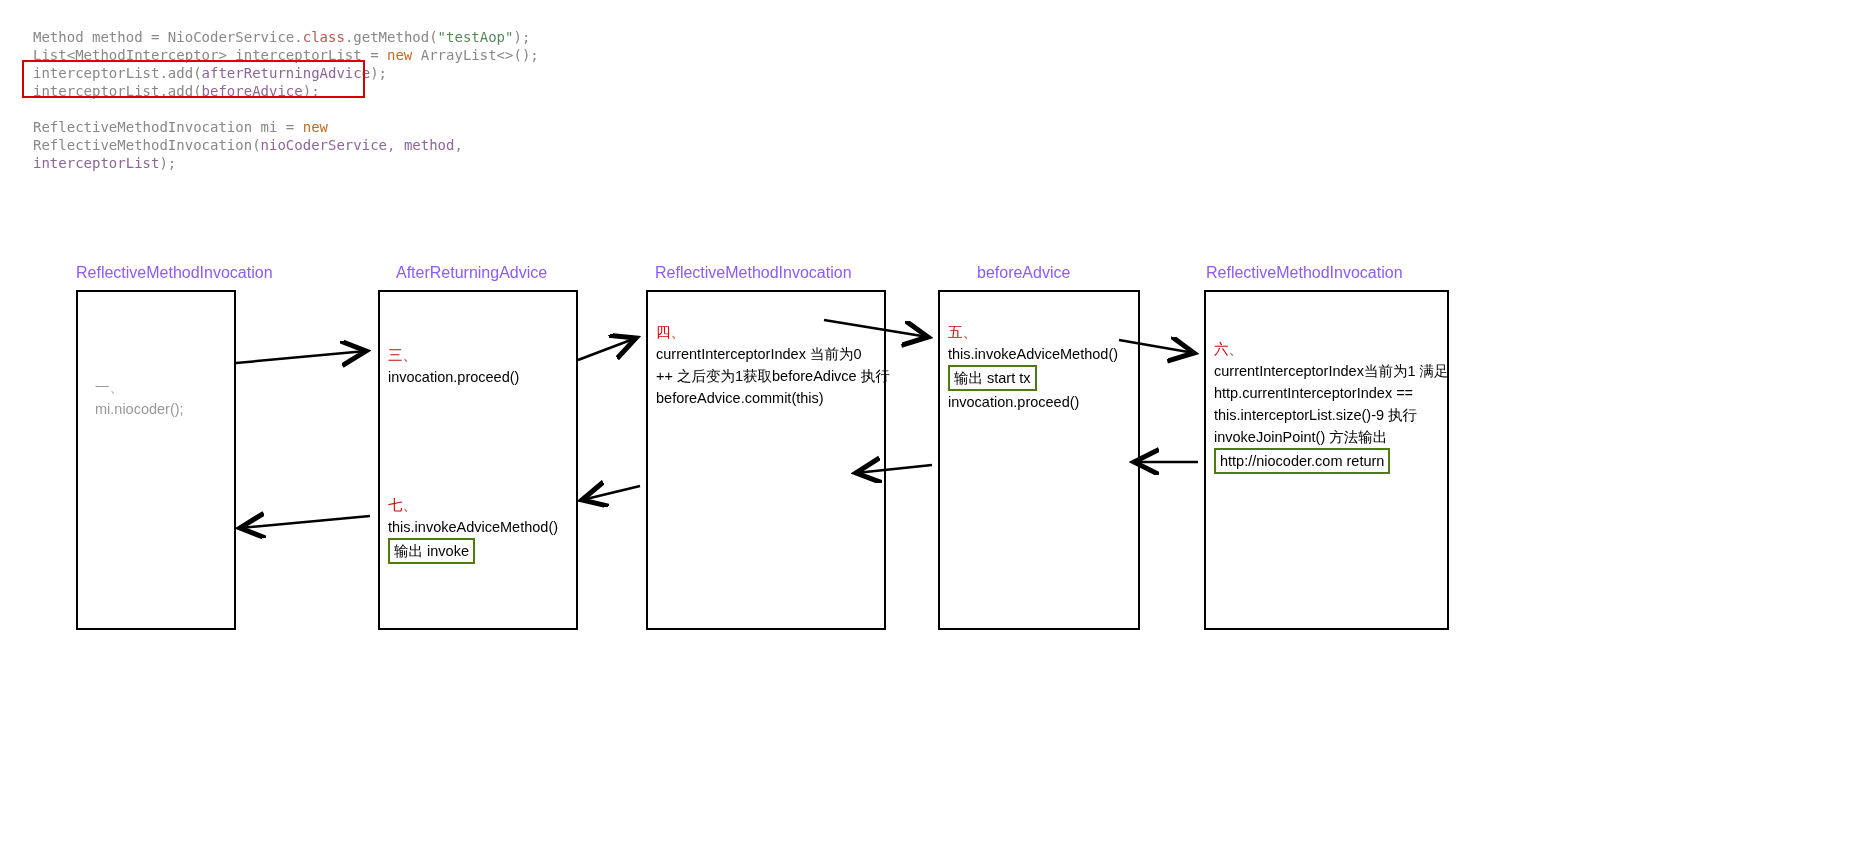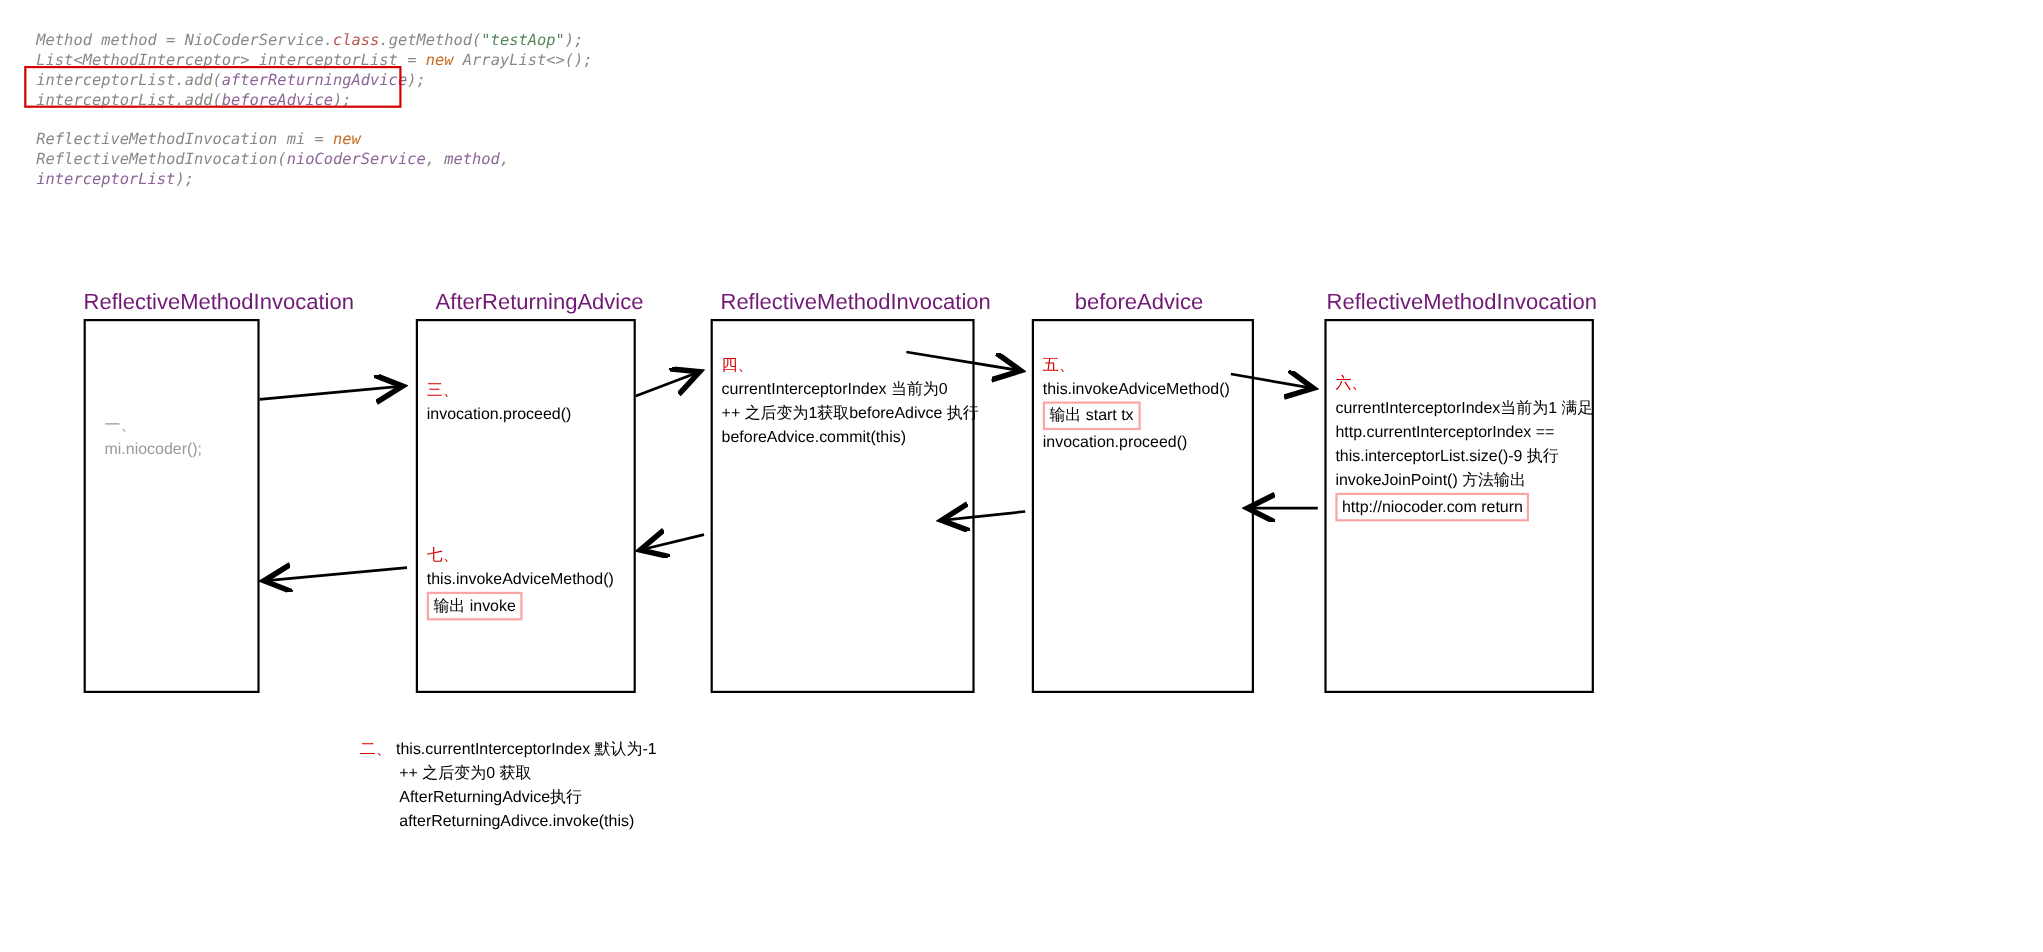--- a/index.html
+++ b/index.html
@@ -12,21 +12,20 @@
   }
   .code-block {
     position: absolute;
     left: 33px;
     top: 28px;
     font-family: "Consolas", monospace;
     font-size: 14px;
     line-height: 18px;
     white-space: pre;
     color: #888;
-    font-style: italic;
   }
   .kw-class { color: #b85750; }
   .kw-str   { color: #58865a; }
   .kw-new   { color: #c56a1f; }
   .kw-ident { color: #8d6598; }
   .red-box-code {
     position: absolute;
     left: 22px;
     top: 60px;
     width: 343px;
@@ -39,32 +38,32 @@
     left: 0; top: 0;
     width: 1857px; height: 865px;
   }
   .box {
     position: absolute;
     border: 2px solid #000;
     background: transparent;
   }
   .box-title {
     position: absolute;
-    font-size: 20px;
-    color: #701a75;
+    font-size: 16px;
+    color: #8b5cf6;
   }
   .box-content {
     position: absolute;
     font-size: 14.5px;
     line-height: 22px;
     color: #000;
   }
   .step-num { color: #d40000; }
   .red-outline {
-    border: 2px solid #fca5a5;
+    border: 2px solid #4d7c0f;
     padding: 0 4px;
     display: inline-block;
   }
   .gray { color: #999; }
   svg.arrow { position: absolute; overflow: visible; }
 </style>
 </head>
 <body>
 
 <div class="code-block"><span><span>Method method = NioCoderService.</span><span class="kw-class">class</span><span>.getMethod(</span><span class="kw-str">"testAop"</span><span>);</span></span>
@@ -120,27 +119,20 @@
   <div class="box" style="left:1204px; top:290px; width:245px; height:340px;"></div>
   <div class="box-content" style="left:1214px; top:338px;">
     <span class="step-num">六、</span><br>
     <span>currentInterceptorIndex当前为1 满足</span><br>
     <span>http.currentInterceptorIndex ==</span><br>
     <span>this.interceptorList.size()-9 执行</span><br>
     <span>invokeJoinPoint() 方法输出</span><br>
     <span class="red-outline">http://niocoder.com  return</span>
   </div>
 
-  <div class="box-content" style="left:327px; top:670px;">
-    <span class="step-num">二、</span>
-    <span>this.currentInterceptorIndex 默认为-1</span><br>
-    <span style="display:inline-block;width:36px;"></span><span>++ 之后变为0 获取</span><br>
-    <span style="display:inline-block;width:36px;"></span><span>AfterReturningAdvice执行</span><br>
-    <span style="display:inline-block;width:36px;"></span><span>afterReturningAdivce.invoke(this)</span>
-  </div>
 
   <svg class="arrow" style="left:236px; top:345px;" width="142" height="30">
     <defs>
         <marker id="ah" markerWidth="12" markerHeight="12" refX="10" refY="5" orient="auto">
           <path d="M0,0 L10,5 L0,10" fill="none" stroke="#000" stroke-width="2"></path>
         </marker>
       </defs>
     <line x1="0" y1="18" x2="130" y2="6" stroke="#000" stroke-width="2.5" marker-end="url(#ah)"></line>
   </svg>
   <svg class="arrow" style="left:578px; top:330px;" width="68" height="40">

